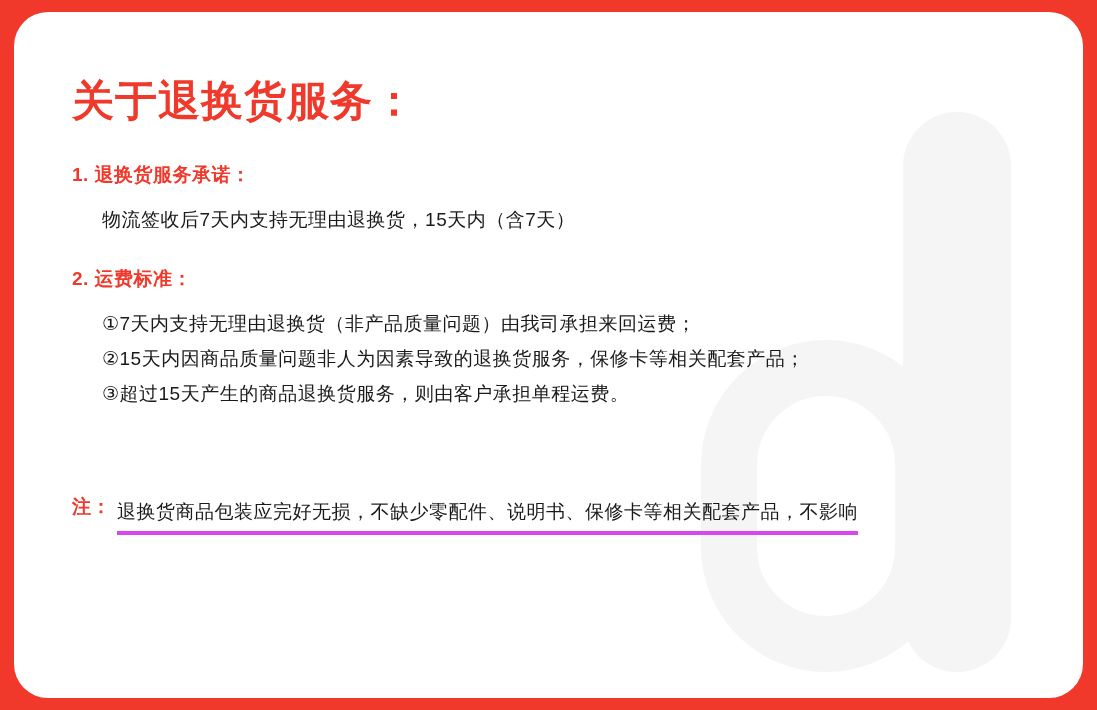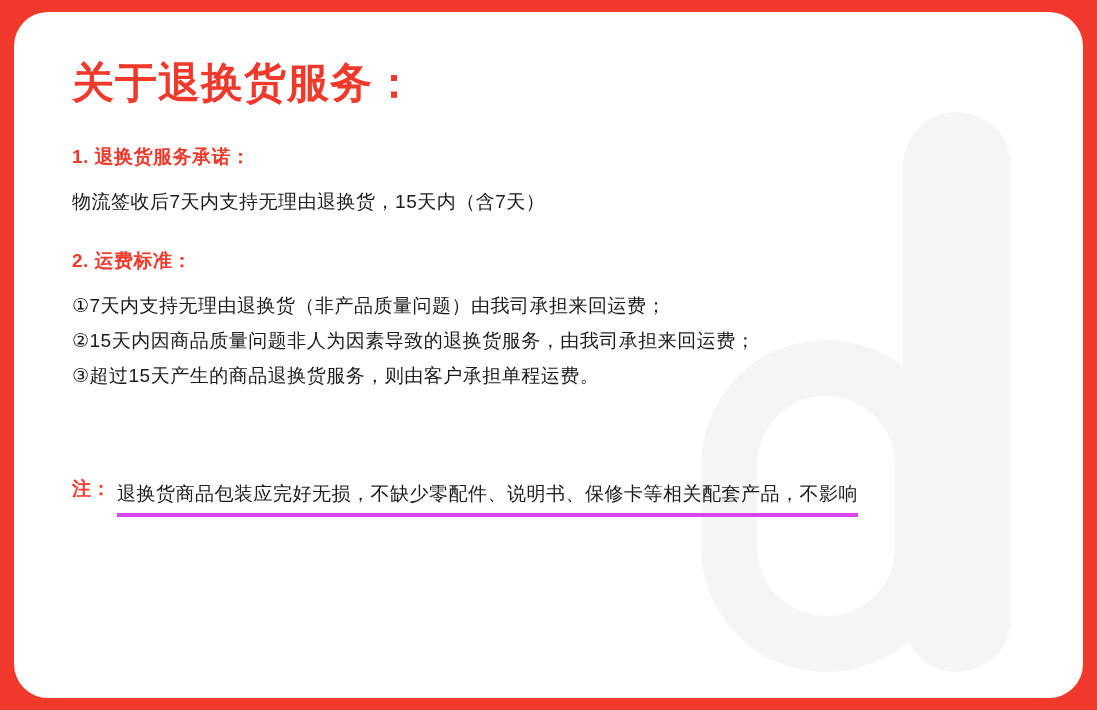--- a/index.html
+++ b/index.html
@@ -47,21 +47,21 @@
     top: 228px;
     width: 250px;
     height: 332px;
     border: 56px solid #f5f5f5;
     border-radius: 130px;
     box-sizing: border-box;
   }
   .content {
     position: relative;
     z-index: 2;
-    padding: 46px 58px 0 58px;
+    padding: 64px 58px 0 58px;
   }
   .doc-title {
     color: #f0392b;
     font-size: 42px;
     font-weight: bold;
     letter-spacing: 1px;
     margin: 0 0 36px 0;
     line-height: 1.2;
   }
   .section {
@@ -71,20 +71,21 @@
     color: #f0392b;
     font-size: 19px;
     font-weight: bold;
     margin: 0 0 14px 0;
     letter-spacing: 0.5px;
   }
   .section-line {
     color: #1a1a1a;
     font-size: 19px;
     line-height: 1.85;
+    margin-left: 30px;
     letter-spacing: 0.5px;
   }
   .spacer {
     height: 48px;
   }
   .note {
     display: flex;
     align-items: flex-start;
     margin-top: 6px;
   }
@@ -124,21 +125,21 @@
     <h1 class="doc-title">关于退换货服务：</h1>
 
     <div class="section">
       <div class="section-heading">1. 退换货服务承诺：</div>
       <div class="section-line">物流签收后7天内支持无理由退换货，15天内（含7天）</div>
     </div>
 
     <div class="section">
       <div class="section-heading">2. 运费标准：</div>
       <div class="section-line">①7天内支持无理由退换货（非产品质量问题）由我司承担来回运费；</div>
-      <div class="section-line">②15天内因商品质量问题非人为因素导致的退换货服务，由我司承担来回运费；</div>
+      <div class="section-line">②15天内因商品质量问题非人为因素导致的退换货服务，保修卡等相关配套产品；</div>
       <div class="section-line">③超过15天产生的商品退换货服务，则由客户承担单程运费。</div>
     </div>
 
     <div class="spacer"></div>
 
     <div class="note">
       <div class="note-label">注：</div>
       <div class="note-body">
         <div><span class="note-line">退换货商品包装应完好无损，不缺少零配件、说明书、保修卡等相关配套产品，不影响</span></div>
       </div>

